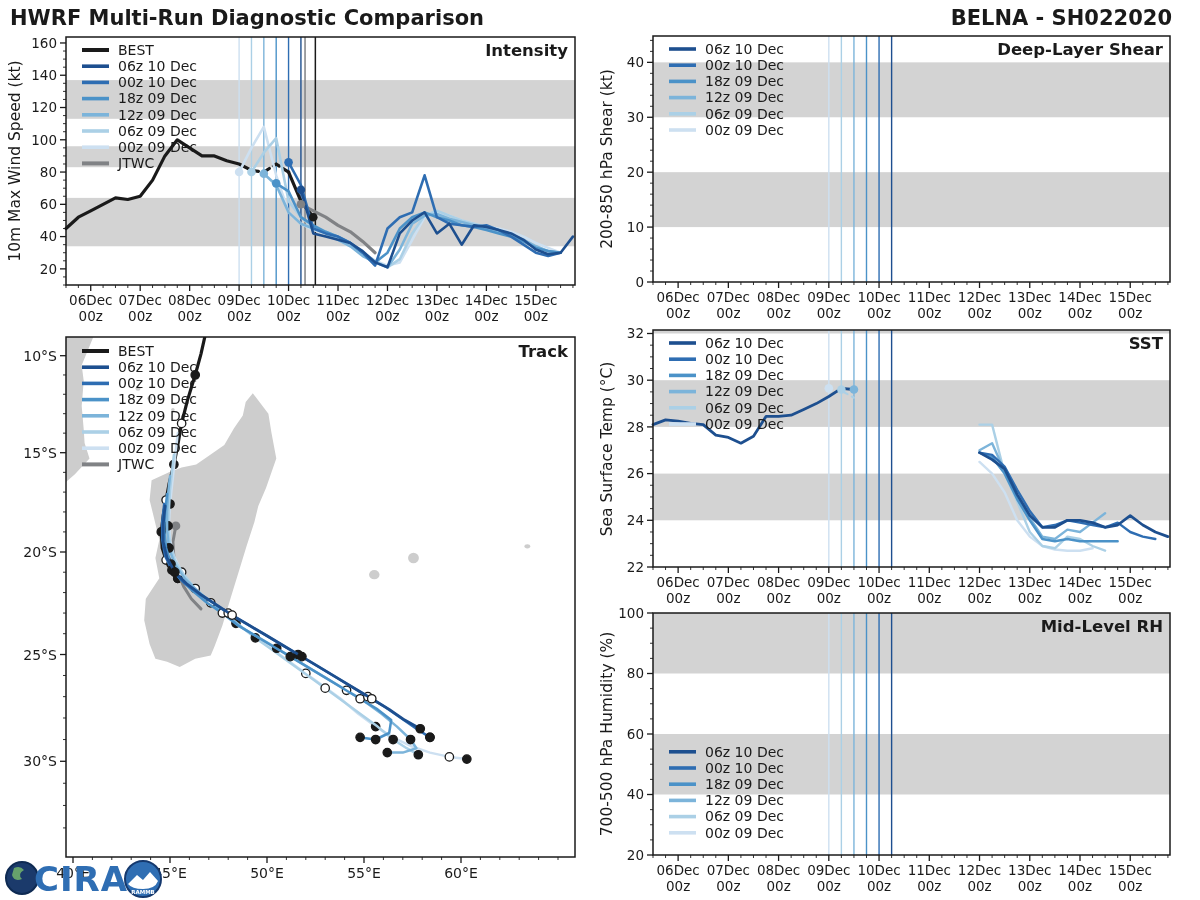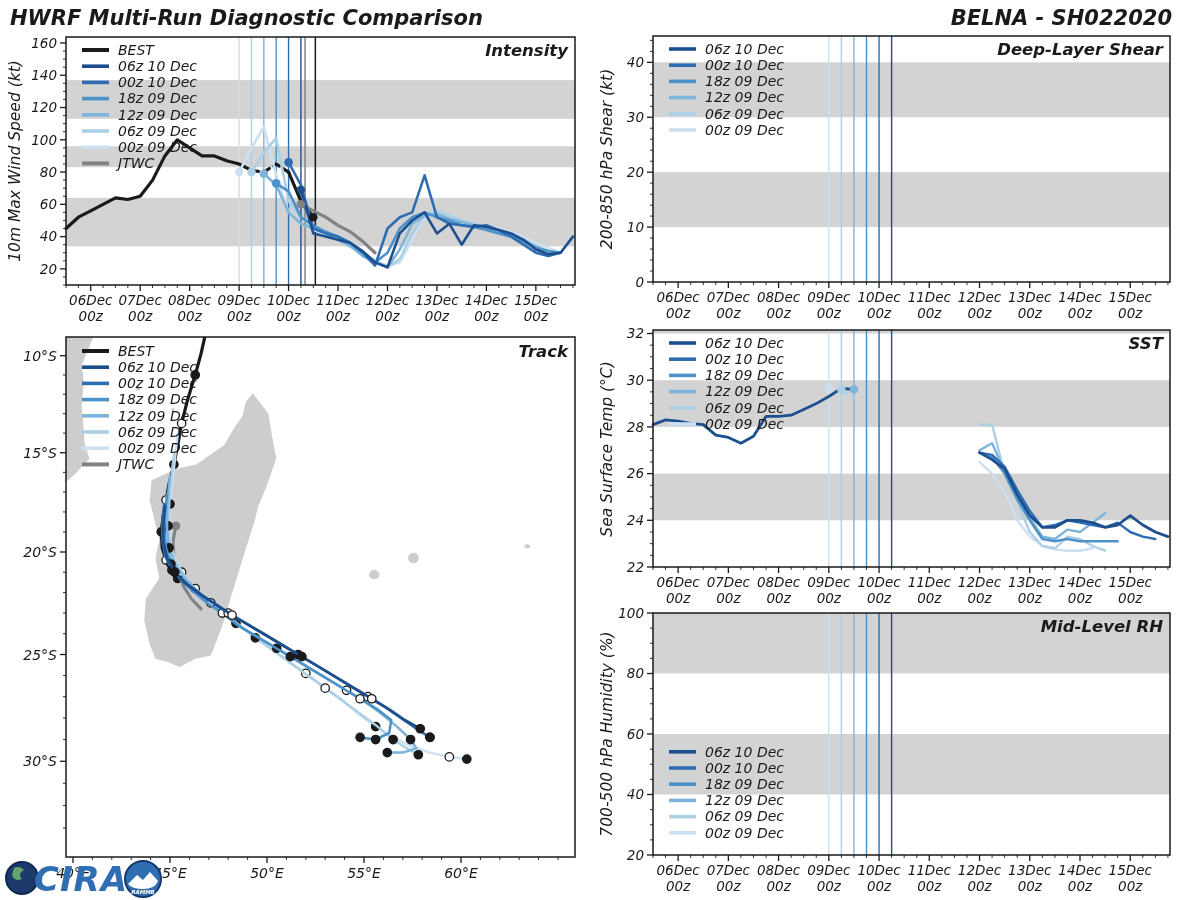--- a/index.html
+++ b/index.html
@@ -1,17 +1,17 @@
 <!DOCTYPE html>
 <html><head>
 <meta charset="utf-8">
 <style>
   html,body{margin:0;padding:0;background:#ffffff;}
   #stage{position:relative;width:1200px;height:900px;background:#fff;overflow:hidden;
-         font-family:"DejaVu Sans","Liberation Sans",sans-serif;font-style:italic;}
+         font-family:"DejaVu Sans","Liberation Sans",sans-serif;}
   svg text{font-family:"DejaVu Sans","Liberation Sans",sans-serif;}
   .ptitle{font-size:21px;font-weight:bold;fill:#1a1a1a;}
   .ylab{font-size:15.5px;fill:#1a1a1a;}
 </style>
 </head>
 <body>
 
 <div id="stage">
   <svg id="chart-root" width="1200" height="900" viewBox="0 0 1200 900">
     <text class="ptitle" x="10" y="25">HWRF Multi-Run Diagnostic Comparison</text>

